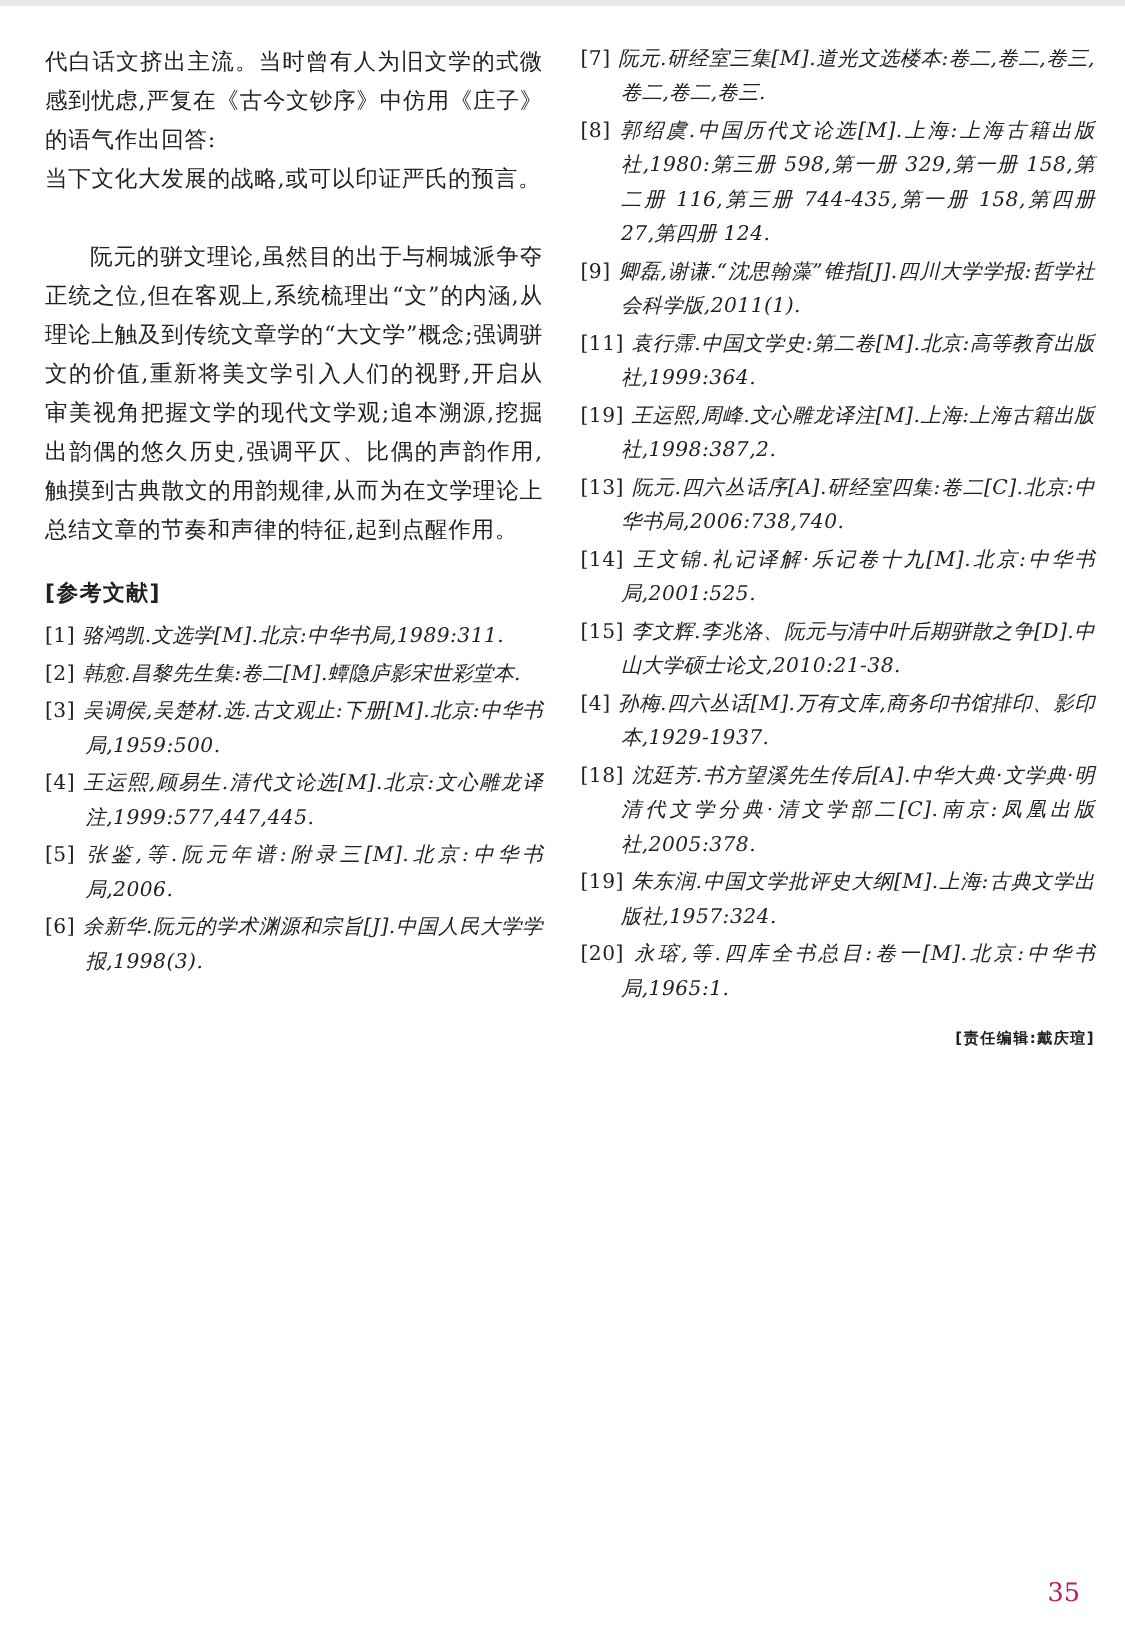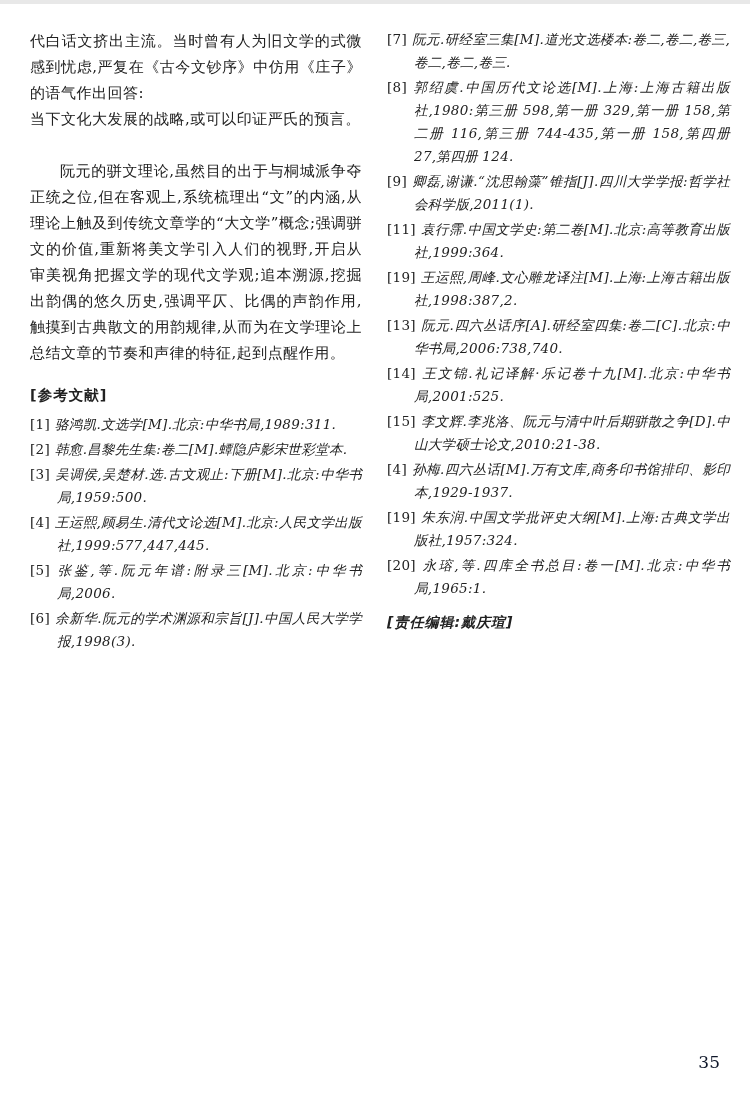--- a/index.html
+++ b/index.html
@@ -71,33 +71,32 @@
     padding-left: 27px;
     text-indent: -27px;
     margin: 0 0 2px 0;
   }
   ul.refs .num {
     font-style: normal;
     padding-right: 5px;
   }
   .editor-note {
     margin-top: 14px;
-    text-align: left;
+    text-align: right;
     font-family: "DejaVu Sans", "Liberation Sans", sans-serif;
     font-weight: bold;
-    font-size: 14px;
+    font-size: 10px;
     letter-spacing: 1px;
-    font-style: italic;
   }
   .page-number {
     position: absolute;
     right: 30px;
     top: 1048px;
     font-size: 17px;
-    color: #0f172a;
+    color: #be185d;
   }
 </style>
 </head>
 <body>
 
 <div class="page">
   <div class="content">
 
     <div class="col-left">
       <p class="body-text para">代白话文挤出主流。当时曾有人为旧文学的式微感到忧虑,严复在《古今文钞序》中仿用《庄子》的语气作出回答:</p>
@@ -108,37 +107,38 @@
       <div class="para-gap"></div>
 
       <p class="body-text para indent">阮元的骈文理论,虽然目的出于与桐城派争夺正统之位,但在客观上,系统梳理出“文”的内涵,从理论上触及到传统文章学的“大文学”概念;强调骈文的价值,重新将美文学引入人们的视野,开启从审美视角把握文学的现代文学观;追本溯源,挖掘出韵偶的悠久历史,强调平仄、比偶的声韵作用,触摸到古典散文的用韵规律,从而为在文学理论上总结文章的节奏和声律的特征,起到点醒作用。</p>
 
       <div class="refs-header">[参考文献]</div>
 
       <ul class="refs">
         <li><span class="num">[1]</span><span>骆鸿凯.文选学[M].北京:中华书局,1989:311.</span></li>
         <li><span class="num">[2]</span><span>韩愈.昌黎先生集:卷二[M].蟫隐庐影宋世彩堂本.</span></li>
         <li><span class="num">[3]</span><span>吴调侯,吴楚材.选.古文观止:下册[M].北京:中华书局,1959:500.</span></li>
-        <li><span class="num">[4]</span><span>王运熙,顾易生.清代文论选[M].北京:人民文学出版社,1999:577,447,445.</span></li>
+        <li><span class="num">[4]</span><span>王运熙,顾易生.清代文论选[M].北京:文心雕龙译注,1999:577,447,445.</span></li>
         <li><span class="num">[5]</span><span>张鉴,等.阮元年谱:附录三[M].北京:中华书局,2006.</span></li>
         <li><span class="num">[6]</span><span>余新华.阮元的学术渊源和宗旨[J].中国人民大学学报,1998(3).</span></li>
       </ul>
     </div>
 
     <div class="col-right">
       <ul class="refs">
         <li><span class="num">[7]</span><span>阮元.研经室三集[M].道光文选楼本:卷二,卷二,卷三,卷二,卷二,卷三.</span></li>
         <li><span class="num">[8]</span><span>郭绍虞.中国历代文论选[M].上海:上海古籍出版社,1980:第三册 598,第一册 329,第一册 158,第二册 116,第三册 744-435,第一册 158,第四册 27,第四册 124.</span></li>
         <li><span class="num">[9]</span><span>卿磊,谢谦.“沈思翰藻”锥指[J].四川大学学报:哲学社会科学版,2011(1).</span></li>
         <li><span class="num">[11]</span><span>袁行霈.中国文学史:第二卷[M].北京:高等教育出版社,1999:364.</span></li>
         <li><span class="num">[19]</span><span>王运熙,周峰.文心雕龙译注[M].上海:上海古籍出版社,1998:387,2.</span></li>
         <li><span class="num">[13]</span><span>阮元.四六丛话序[A].研经室四集:卷二[C].北京:中华书局,2006:738,740.</span></li>
         <li><span class="num">[14]</span><span>王文锦.礼记译解·乐记卷十九[M].北京:中华书局,2001:525.</span></li>
         <li><span class="num">[15]</span><span>李文辉.李兆洛、阮元与清中叶后期骈散之争[D].中山大学硕士论文,2010:21-38.</span></li>
         <li><span class="num">[4]</span><span>孙梅.四六丛话[M].万有文库,商务印书馆排印、影印本,1929-1937.</span></li>
+        <li><span class="num">[18]</span><span>沈廷芳.书方望溪先生传后[A].中华大典·文学典·明清代文学分典·清文学部二[C].南京:凤凰出版社,2005:378.</span></li>
         <li><span class="num">[19]</span><span>朱东润.中国文学批评史大纲[M].上海:古典文学出版社,1957:324.</span></li>
         <li><span class="num">[20]</span><span>永瑢,等.四库全书总目:卷一[M].北京:中华书局,1965:1.</span></li>
       </ul>
 
       <div class="editor-note">[责任编辑:戴庆瑄]</div>
     </div>
   </div>
 
   <div class="page-number">35</div>
 </div>

